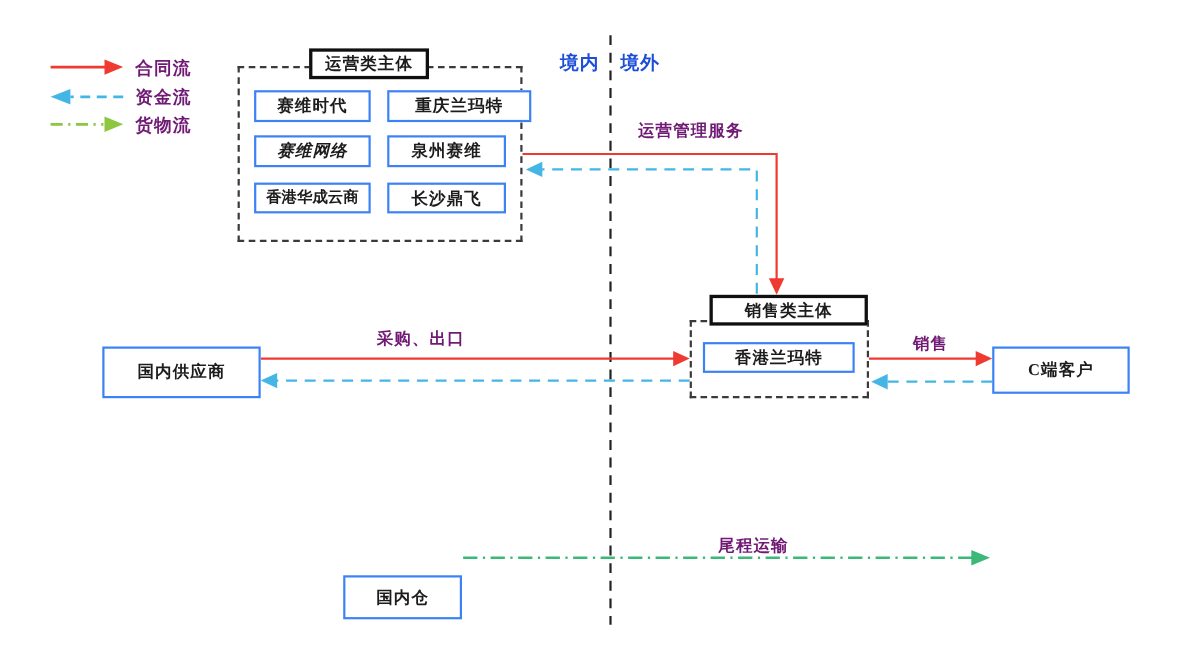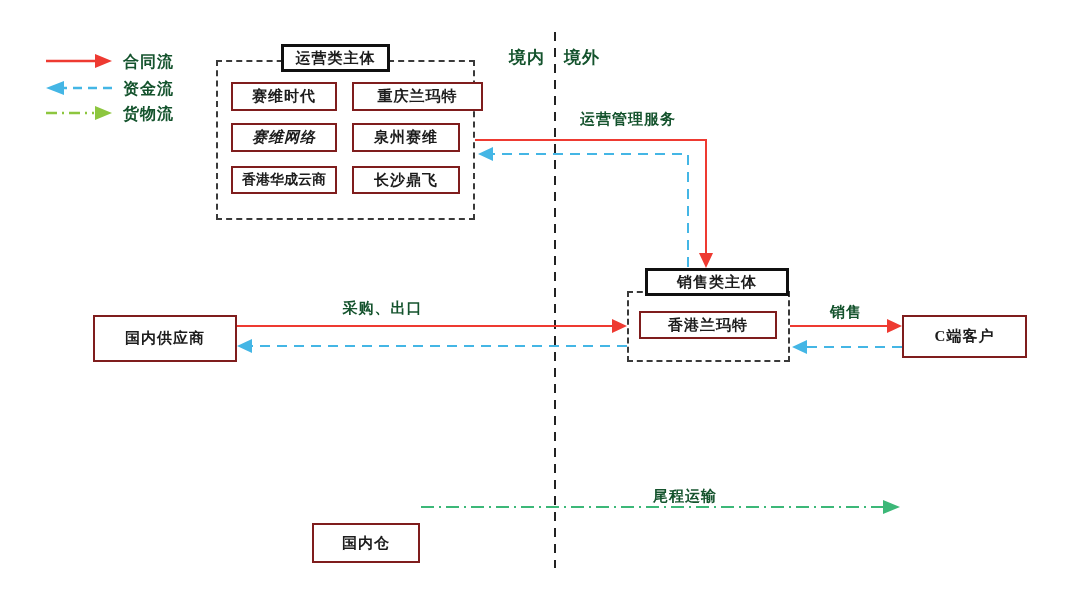--- a/index.html
+++ b/index.html
@@ -7,28 +7,28 @@
     position:relative;width:1070px;height:593px;background:#ffffff;
     font-family:"Liberation Serif","DejaVu Serif",serif;
     color:#1c1c1c;overflow:hidden;
   }
   #wires{position:absolute;left:0;top:0;width:1070px;height:593px;}
   .box{
     position:absolute;box-sizing:border-box;background:#fff;
     display:flex;align-items:center;justify-content:center;
     font-weight:bold;font-size:15px;letter-spacing:1px;white-space:nowrap;
   }
-  .solidbox{border:2px solid #7f1d1d;}
+  .solidbox{border:2px solid #3b82f6;}
   .titlebox{border:3px solid #101010;z-index:3;font-size:15px;}
   .dashedbox{border:2px dashed #3a3a3a;background:transparent;z-index:1;}
   .lbl{
     position:absolute;font-weight:bold;font-size:15px;letter-spacing:1px;
-    white-space:nowrap;text-align:center;z-index:2;color:#14532d;
+    white-space:nowrap;text-align:center;z-index:2;color:#701a75;
   }
-  .border-lbl{font-size:17px;color:#14532d;}
+  .border-lbl{font-size:17px;color:#1d4ed8;}
   .legend-lbl{font-size:16px;text-align:left;}
 </style>
 </head>
 <body>
 
 <div id="stage">
 
   <svg id="wires" viewBox="0 0 1070 593" xmlns="http://www.w3.org/2000/svg">
 
     <g>

